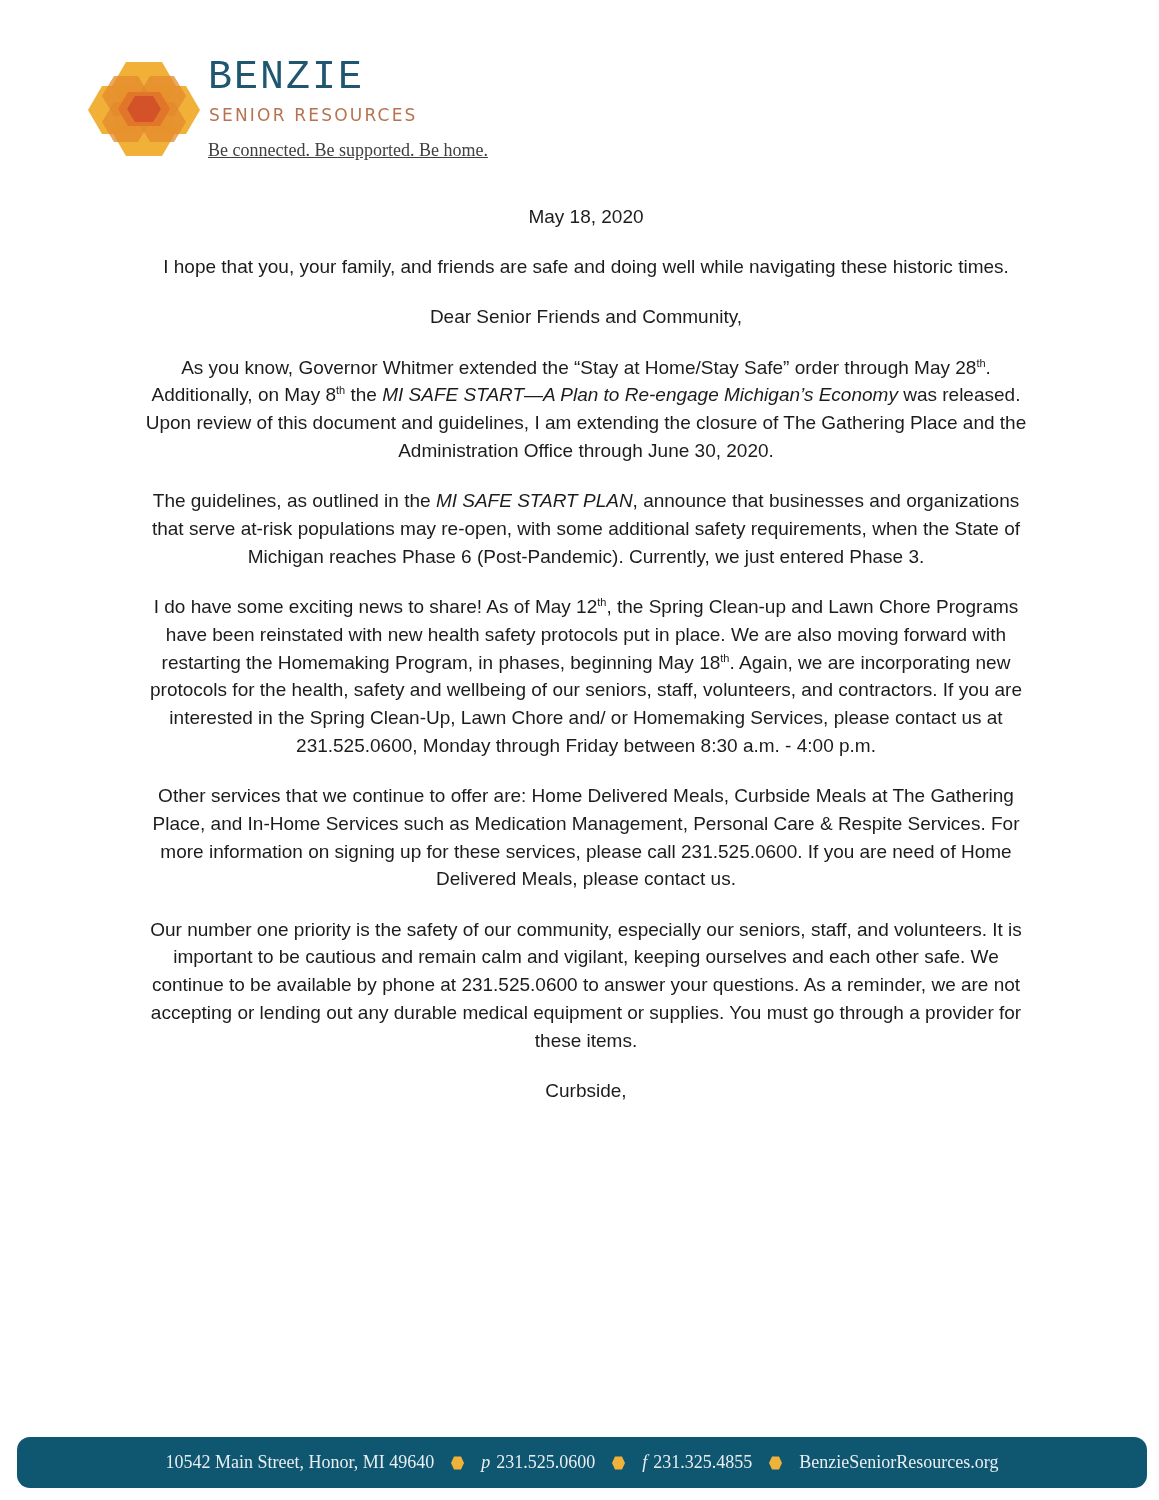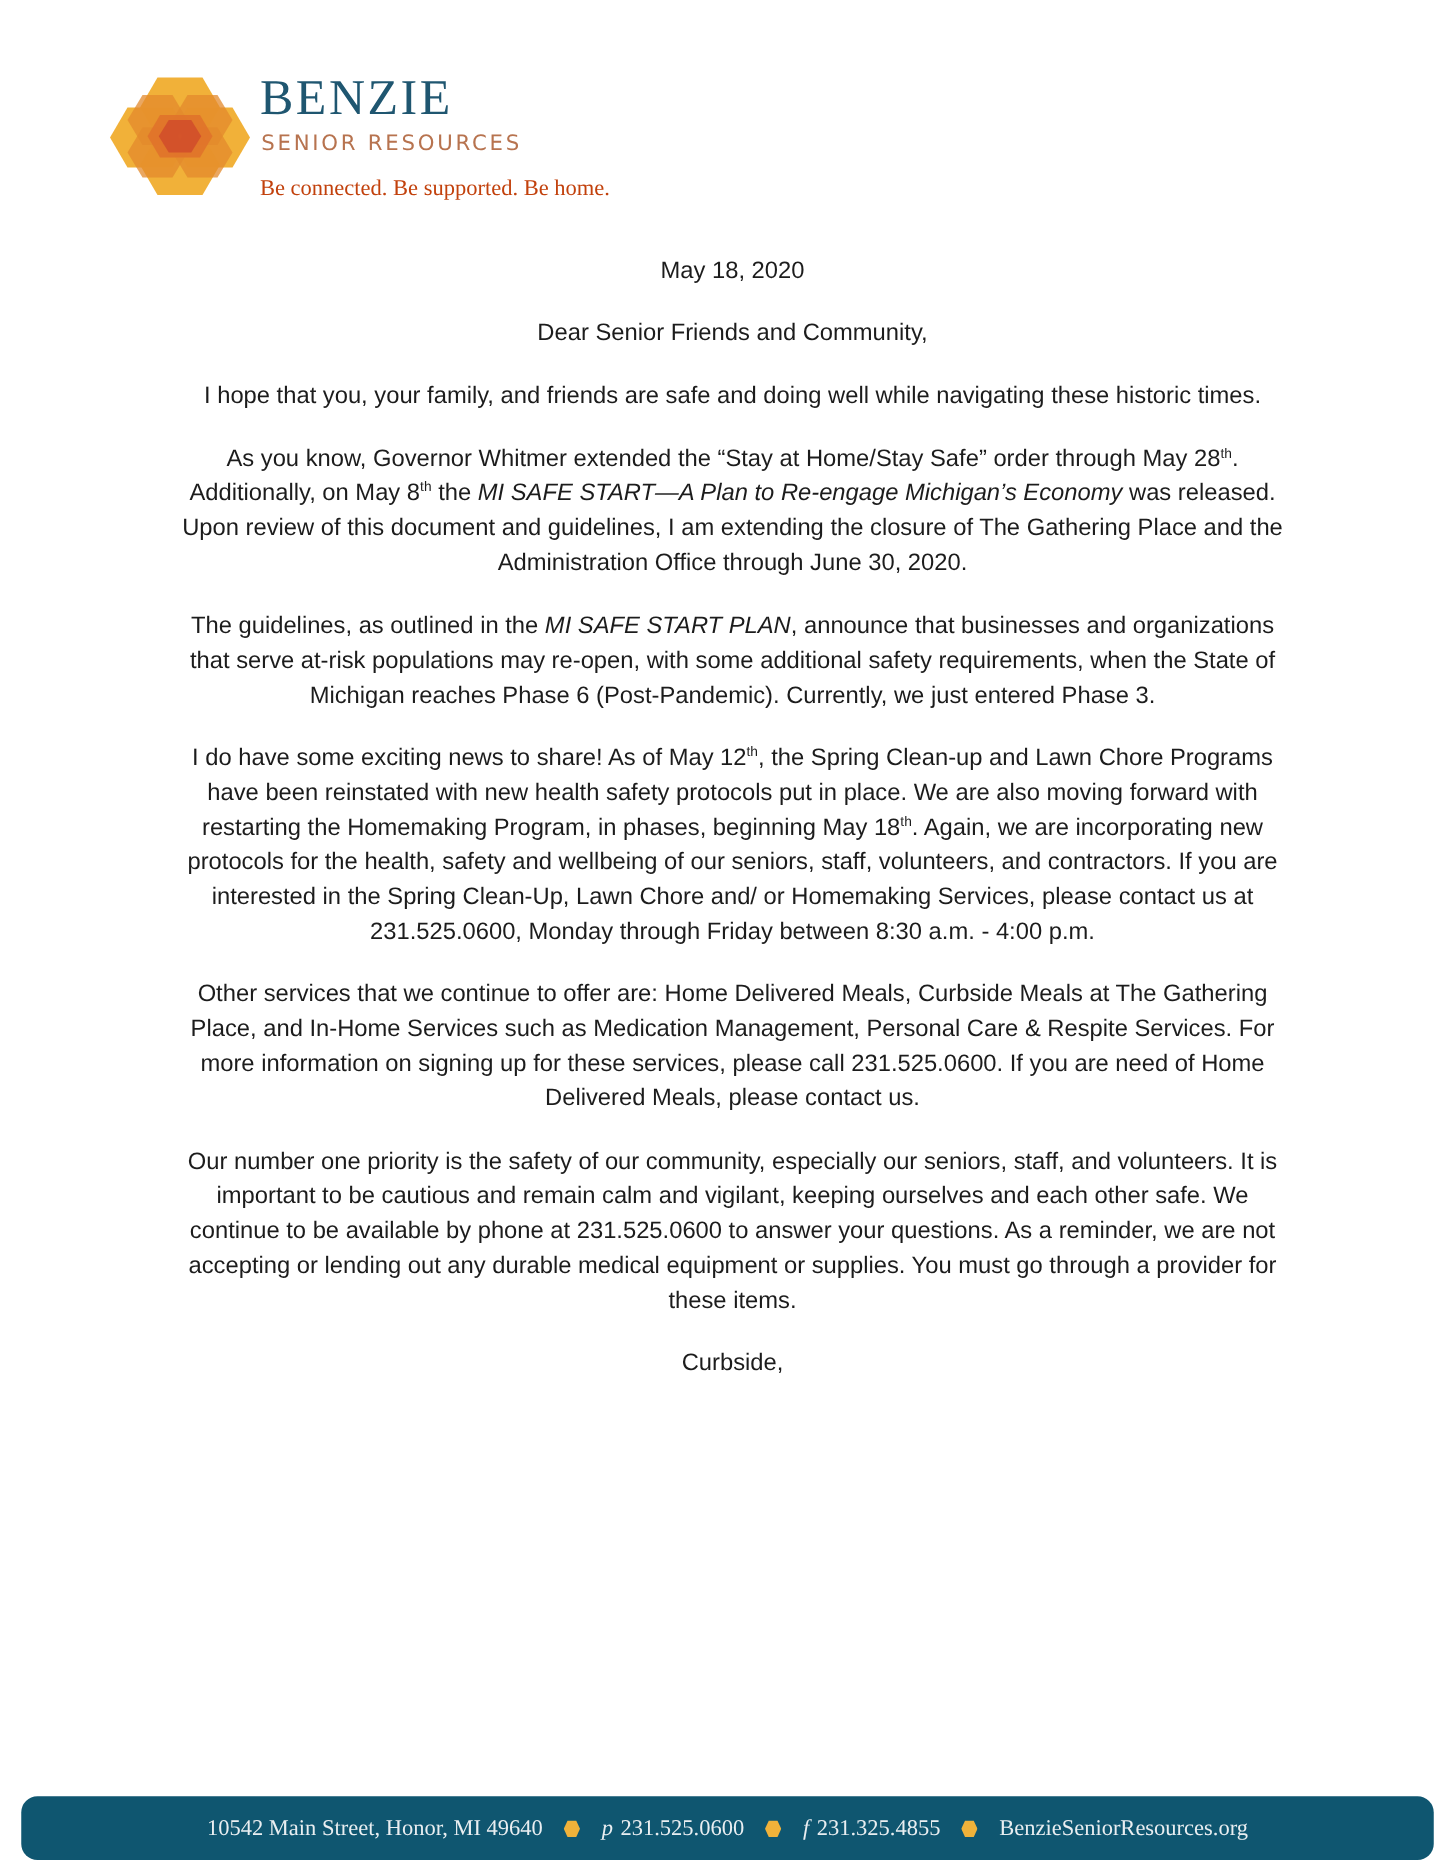--- a/index.html
+++ b/index.html
@@ -1,20 +1,20 @@
 <!DOCTYPE html>
 <html><head>
 <meta charset="utf-8">
 <style>
   html, body { margin: 0; padding: 0; background: #ffffff; }
   body { width: 1159px; height: 1500px; position: relative; overflow: hidden; }
   .logo { position: absolute; left: 88px; top: 58px; width: 112px; height: 100px; }
-  .brand-name { position: absolute; left: 208px; top: 56px; font-family: Liberation Serif, serif; font-size: 40px; letter-spacing: 2px; color: #1f5670; line-height: 44px; }
+  .brand-name { position: absolute; left: 208px; top: 56px; font-family: Liberation Mono, monospace; font-size: 40px; letter-spacing: 2px; color: #1f5670; line-height: 44px; }
   .brand-sub { position: absolute; left: 209px; top: 104px; font-family: "DejaVu Sans", sans-serif; font-size: 17px; letter-spacing: 2.2px; color: #b7734f; line-height: 22px; }
-  .brand-tag { position: absolute; left: 208px; top: 139px; font-family: "Liberation Serif", serif; font-size: 18px; color: #c2410c; line-height: 22px; }
+  .brand-tag { position: absolute; left: 208px; top: 139px; font-family: "Liberation Serif", serif; font-size: 18px; color: #404040; line-height: 22px; text-decoration: underline; }
   .letter { position: absolute; left: 136px; top: 203px; width: 900px; font-family: "Liberation Sans", sans-serif; font-size: 19px; color: #1c1c1c; line-height: 27.8px; text-align: center; }
   .letter p { margin: 0 0 22.4px 0; }
   .letter sup { font-size: 11px; line-height: 0; vertical-align: 7px; }
   .sig-block p { margin: 0; }
   .signature { font-family: "DejaVu Serif", serif; font-style: italic; font-weight: bold; font-size: 22px; letter-spacing: 0.3px; line-height: 36px; color: #111; }
   .footer { position: absolute; left: 17px; top: 1437px; width: 1130px; height: 51px; background: #0f5670; display: flex; align-items: center; justify-content: center; font-family: "Liberation Serif", serif; font-size: 18px; color: #e9eef1; border-radius: 13px; }
   .footer .item { padding: 0 17px; white-space: nowrap; }
   .footer .pre { font-style: italic; margin-right: 6px; }
   .footer .dot { width: 13px; height: 14px; display: inline-block; }
 </style>
@@ -36,22 +36,22 @@
       <polygon points="47,38 65,38 73,51 65,64 47,64 39,51" fill="#cf4a2a" opacity="0.8"></polygon>
     </g>
   </svg>
 </div>
 <div class="brand-name">BENZIE</div>
 <div class="brand-sub">SENIOR RESOURCES</div>
 <div class="brand-tag">Be connected. Be supported. Be home.</div>
 
 <div class="letter">
   <p>May 18, 2020</p>
+  <p>I hope that you, your family, and friends are safe and doing well while navigating these historic times.</p>
   <p>Dear Senior Friends and Community,</p>
-  <p>I hope that you, your family, and friends are safe and doing well while navigating these historic times.</p>
   <p><span>As you know, Governor Whitmer extended the “Stay at Home/Stay Safe” order through May 28</span><sup>th</sup><span>. Additionally, on May 8</span><sup>th</sup><span> the </span><em>MI SAFE START—A Plan to Re-engage Michigan’s Economy</em><span> was released. Upon review of this document and guidelines, I am extending the closure of The Gathering Place and the Administration Office through June 30, 2020.</span></p>
   <p><span>The guidelines, as outlined in the </span><em>MI SAFE START PLAN</em><span>, announce that businesses and organizations that serve at-risk populations may re-open, with some additional safety requirements, when the State of Michigan reaches Phase 6 (Post-Pandemic). Currently, we just entered Phase 3.</span></p>
   <p><span>I do have some exciting news to share! As of May 12</span><sup>th</sup><span>, the Spring Clean-up and Lawn Chore Programs have been reinstated with new health safety protocols put in place. We are also moving forward with restarting the Homemaking Program, in phases, beginning May 18</span><sup>th</sup><span>. Again, we are incorporating new protocols for the health, safety and wellbeing of our seniors, staff, volunteers, and contractors. If you are interested in the Spring Clean-Up, Lawn Chore and/ or Homemaking Services, please contact us at 231.525.0600, Monday through Friday between 8:30 a.m. - 4:00 p.m.</span></p>
   <p>Other services that we continue to offer are:  Home Delivered Meals, Curbside Meals at The Gathering Place, and In-Home Services such as Medication Management, Personal Care &amp; Respite Services. For more information on signing up for these services, please call 231.525.0600. If you are need of Home Delivered Meals, please contact us.</p>
   <p>Our number one priority is the safety of our community, especially our seniors, staff, and volunteers. It is important to be cautious and remain calm and vigilant, keeping ourselves and each other safe. We continue to be available by phone at 231.525.0600 to answer your questions. As a reminder, we are not accepting or lending out any durable medical equipment or supplies. You must go through a provider for these items.</p>
   <div class="sig-block">
     <p>Curbside,</p>
   </div>
 </div>
 

